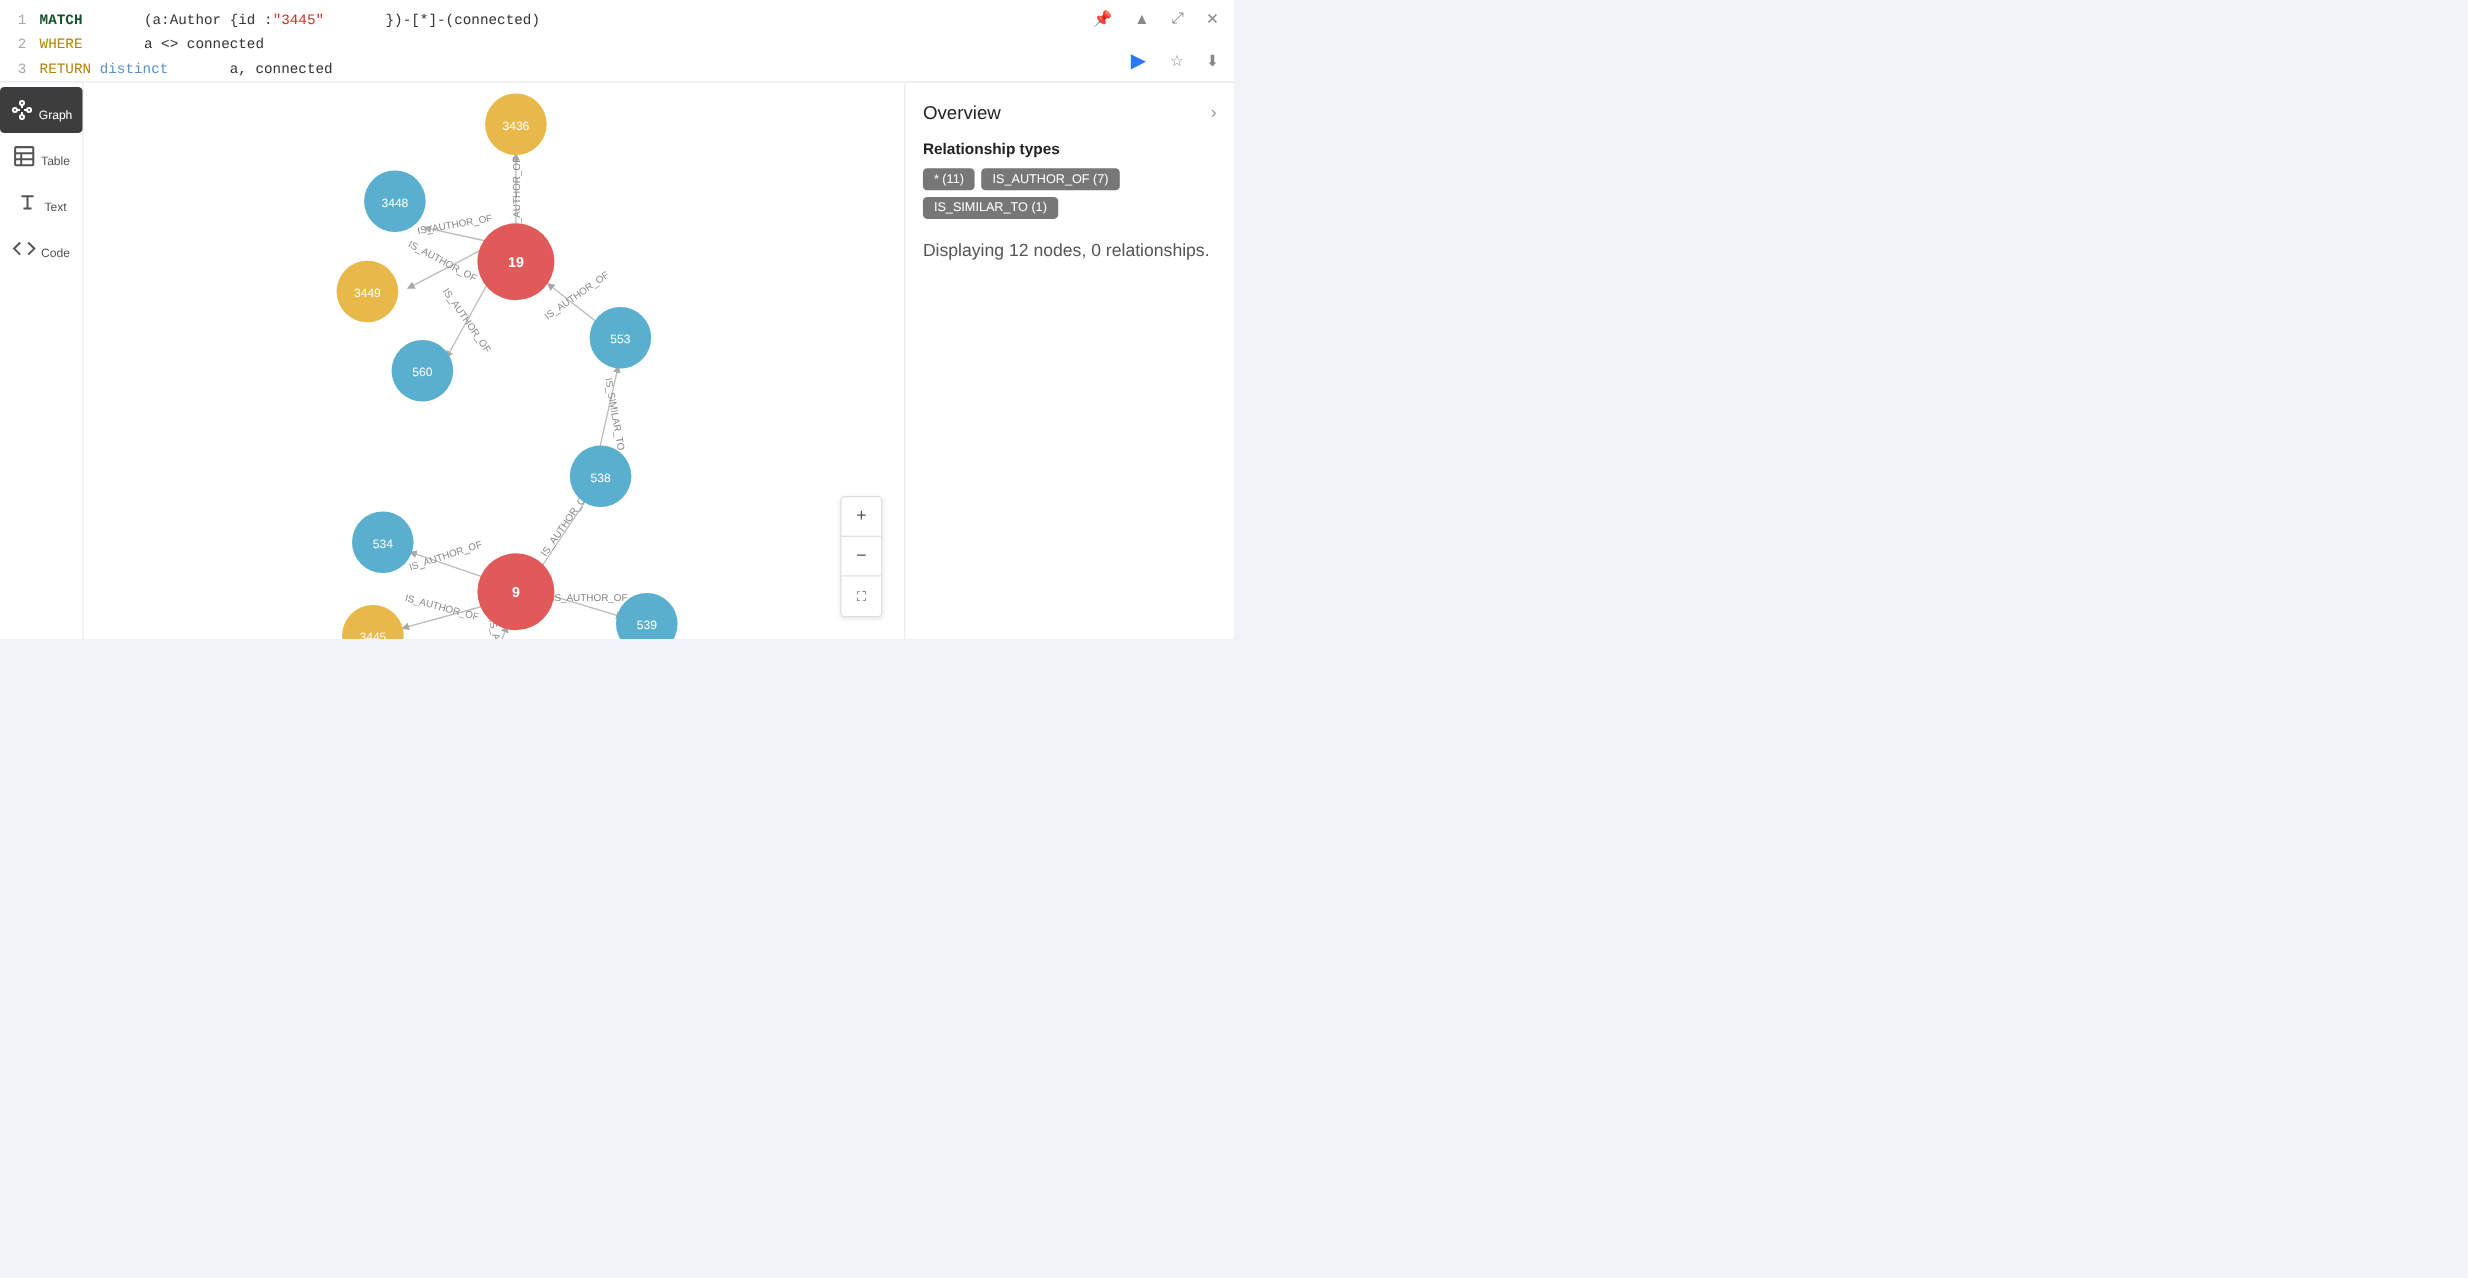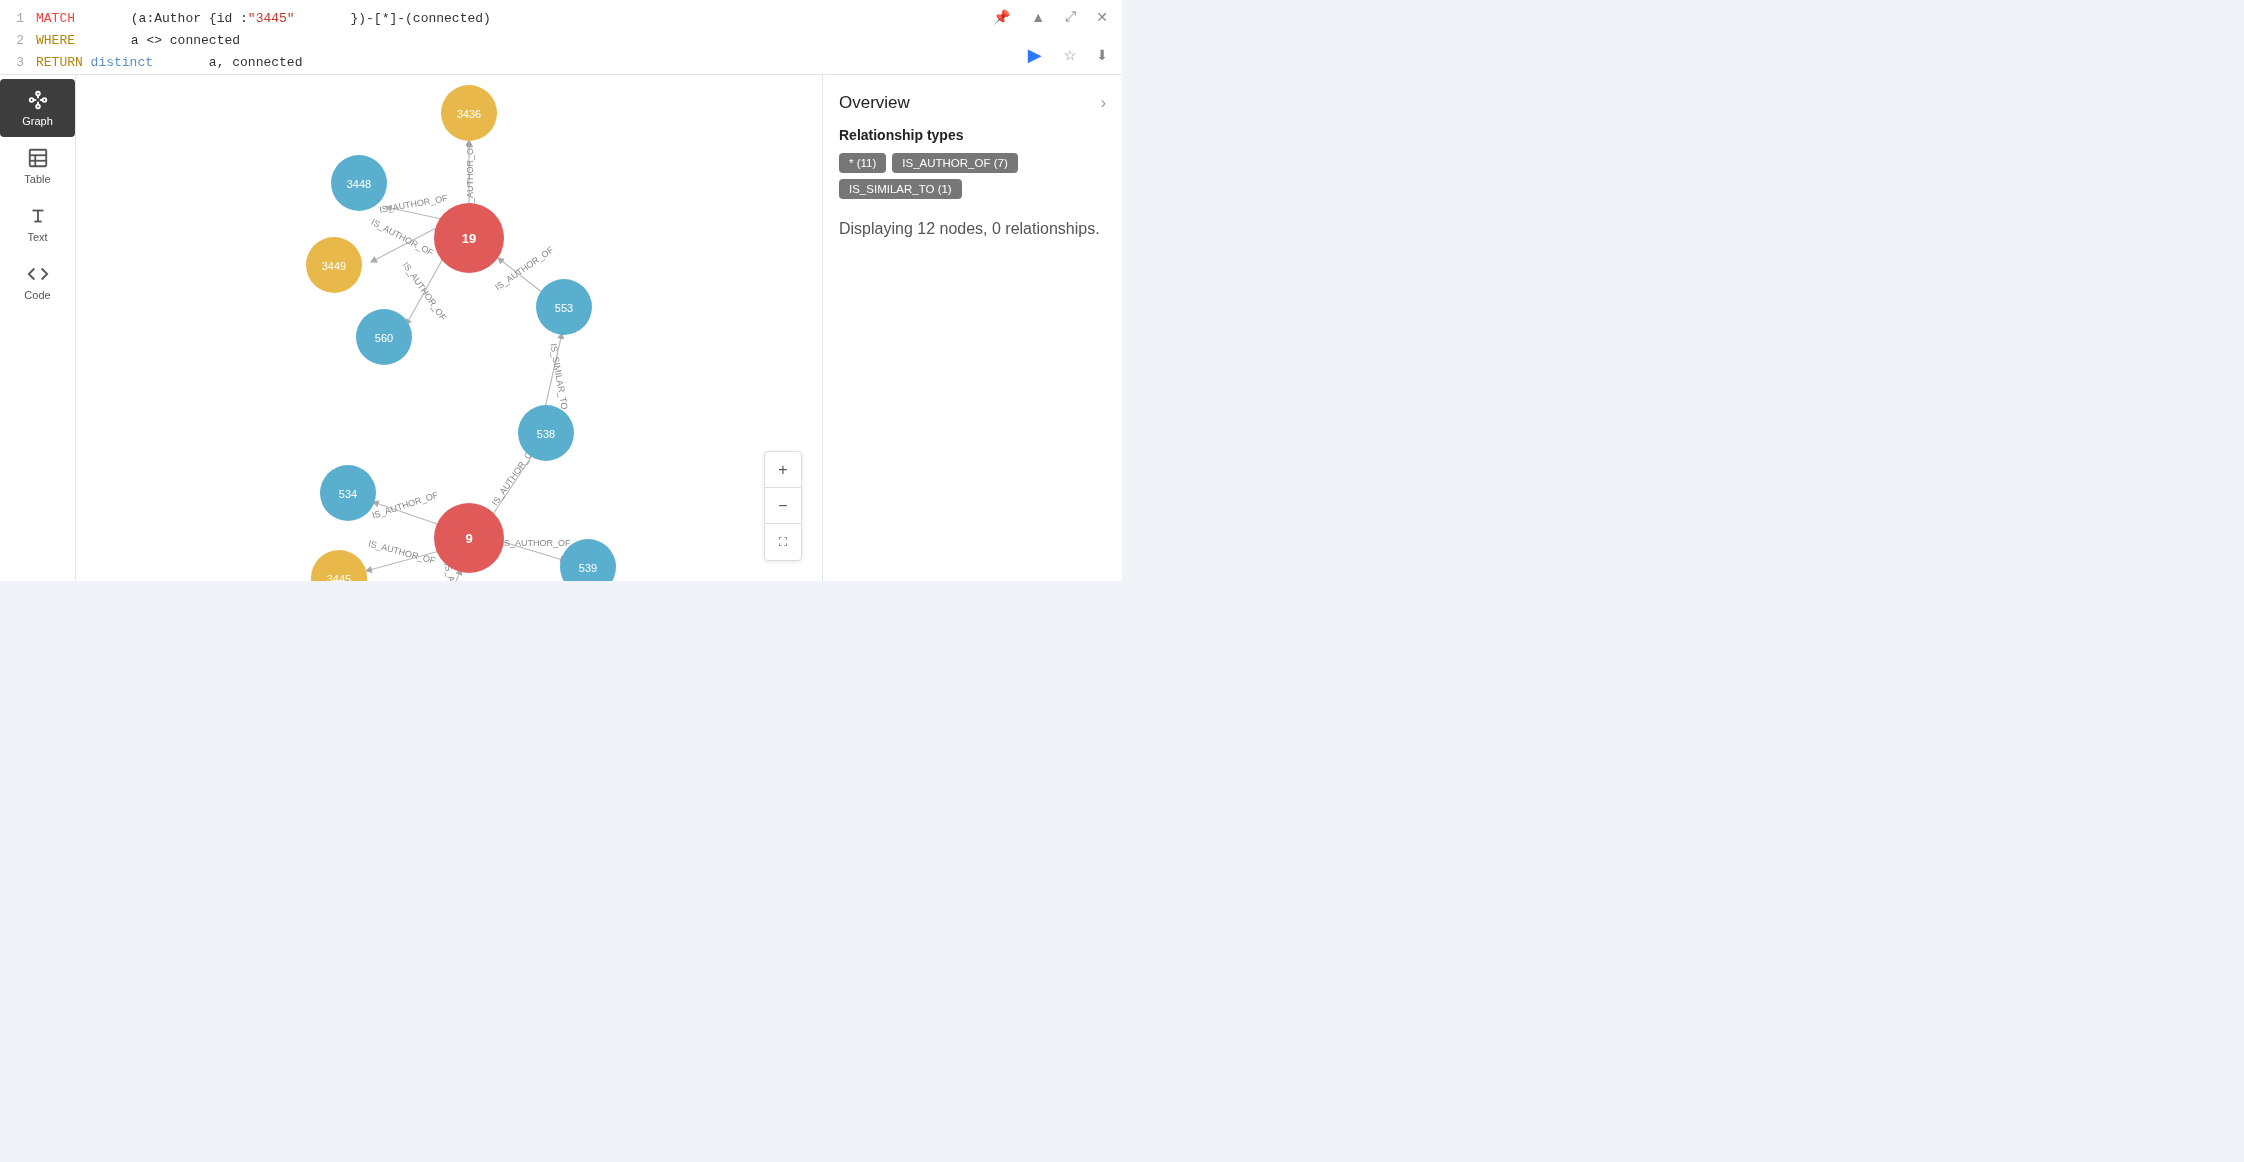--- a/index.html
+++ b/index.html
@@ -34,21 +34,21 @@
     .code-line {
       display: flex;
       gap: 12px;
     }
     .line-num {
       color: #aaa;
       min-width: 14px;
       text-align: right;
       user-select: none;
     }
-    .kw-match { color: #ef4444; font-weight: 400; }
+    .kw-match { color: #14532d; font-weight: 700; }
     .kw-where { color: #b0860c; font-weight: 500; }
     .kw-return { color: #b0860c; font-weight: 400; }
     .kw-distinct { color: #5c8fc5; font-weight: 500; }
     .str-val { color: #c0392b; }
     .code-normal { color: #333; margin-left: 48px; }
 
     #topbar-actions {
       display: flex;
       flex-direction: column;
       align-items: flex-end;
@@ -94,22 +94,22 @@
       background: #fff;
       border-right: 1px solid #e0e6ed;
       display: flex;
       flex-direction: column;
       align-items: center;
       padding-top: 4px;
       flex-shrink: 0;
     }
     .sidebar-item {
       display: flex;
-      flex-direction: column;
-      align-items: center;
+      flex-direction: row;
+      align-items: flex-end;
       justify-content: center;
       padding: 10px 8px;
       width: 100%;
       cursor: pointer;
       color: #555;
       gap: 4px;
       font-size: 12px;
       border-radius: 4px;
     }
     .sidebar-item.active {

